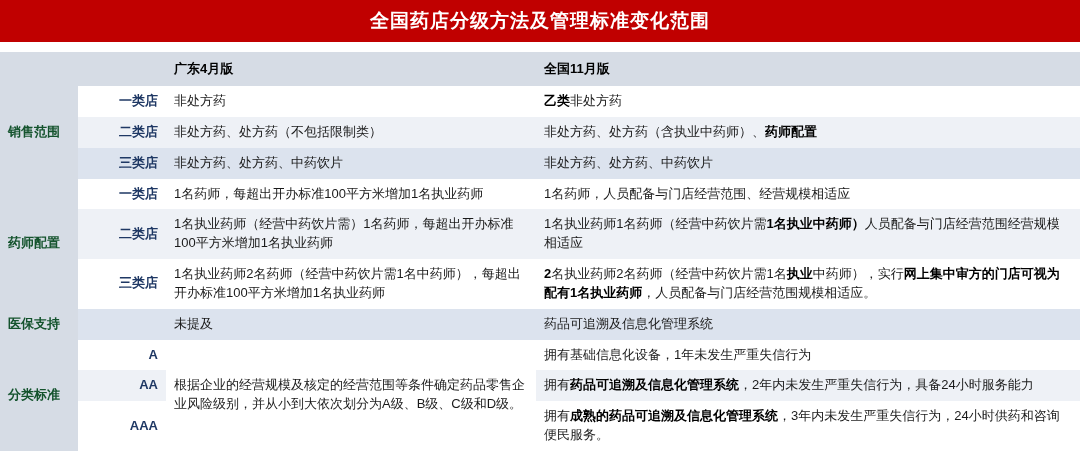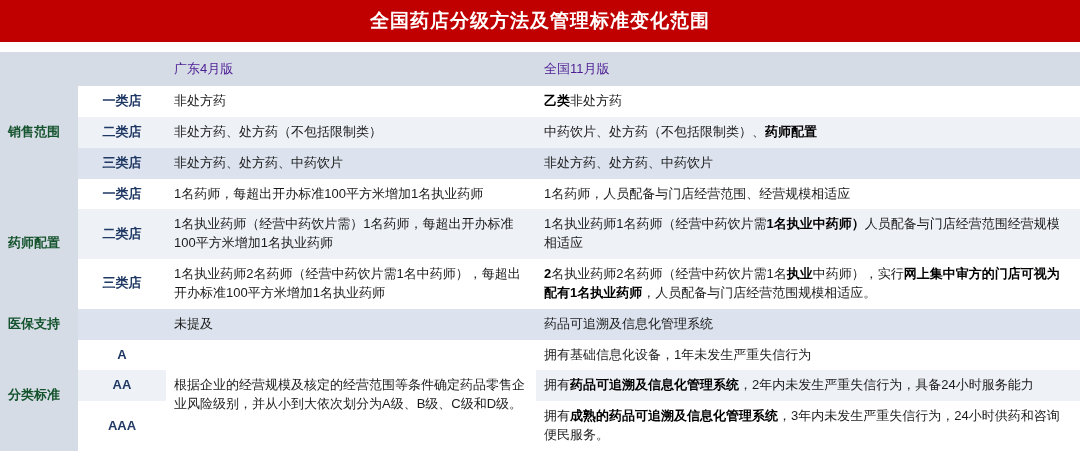--- a/index.html
+++ b/index.html
@@ -53,44 +53,44 @@
     border: none;
   }
   .col-cat { width: 78px; }
   .col-sub { width: 88px; }
   .col-gd  { width: 370px; }
   .col-nat { width: 544px; }
 
   
   .hdr td {
     background: #d6dce5;
-    font-weight: normal;
+    font-weight: bold;
     font-size: 13.5px;
-    color: #4c1d95;
+    color: #000000;
     height: 22px;
     padding-top: 4px;
     padding-bottom: 4px;
   }
   .hdr .blank { background: #d6dce5; }
 
   
   .cat {
     background: #d6dce5;
     font-weight: bold;
     color: #14532d;
     text-align: left;
     font-size: 13.5px;
     padding-left: 6px;
   }
   
   .sub {
     color: #1f3864;
     font-weight: bold;
     font-size: 13px;
-    text-align: center;
+    text-align: right;
     padding-left: 18px;
   }
   .sub-plain {
     color: #1a1a1a;
     font-weight: normal;
     font-size: 13px;
     text-align: left;
     padding-left: 18px;
   }
   .band-a { background: #ffffff; }
@@ -126,21 +126,21 @@
         </tr>
         <tr>
           <td class="cat" rowspan="3">销售范围</td>
           <td class="band-a sub">一类店</td>
           <td class="band-a content"><span class="">非处方药</span></td>
           <td class="band-a content"><span class="red">乙类</span><span class="">非处方药</span></td>
         </tr>
         <tr>
           <td class="band-b sub">二类店</td>
           <td class="band-b content"><span class="">非处方药、处方药（不包括限制类）</span></td>
-          <td class="band-b content"><span class="">中药饮片、处方药（不包括限制类）、</span><span class="red">药师配置</span></td>
+          <td class="band-b content"><span class="">非处方药、处方药（含执业中药师）、</span><span class="red">药师配置</span></td>
         </tr>
         <tr>
           <td class="band-c sub">三类店</td>
           <td class="band-c content"><span class="">非处方药、处方药、中药饮片</span></td>
           <td class="band-c content"><span class="">非处方药、处方药、中药饮片</span></td>
         </tr>
         <tr>
           <td class="cat" rowspan="3">药师配置</td>
           <td class="band-a sub">一类店</td>
           <td class="band-a content"><span class="">1名药师，每超出开办标准100平方米增加1名执业药师</span></td>

